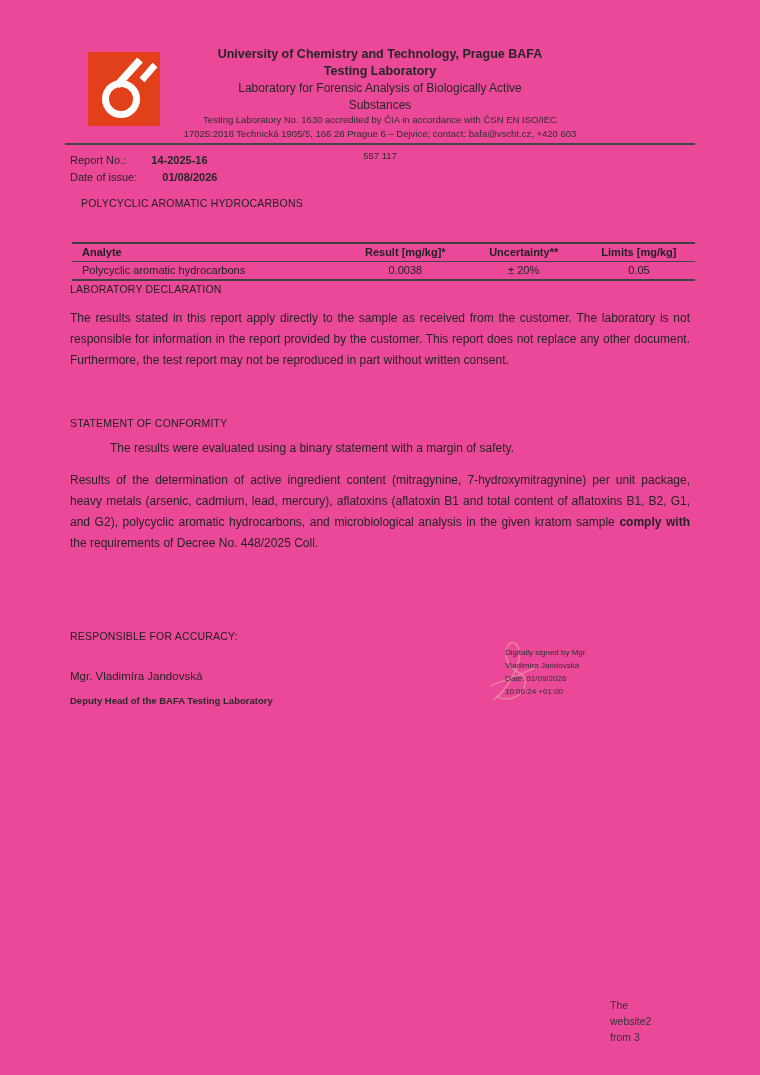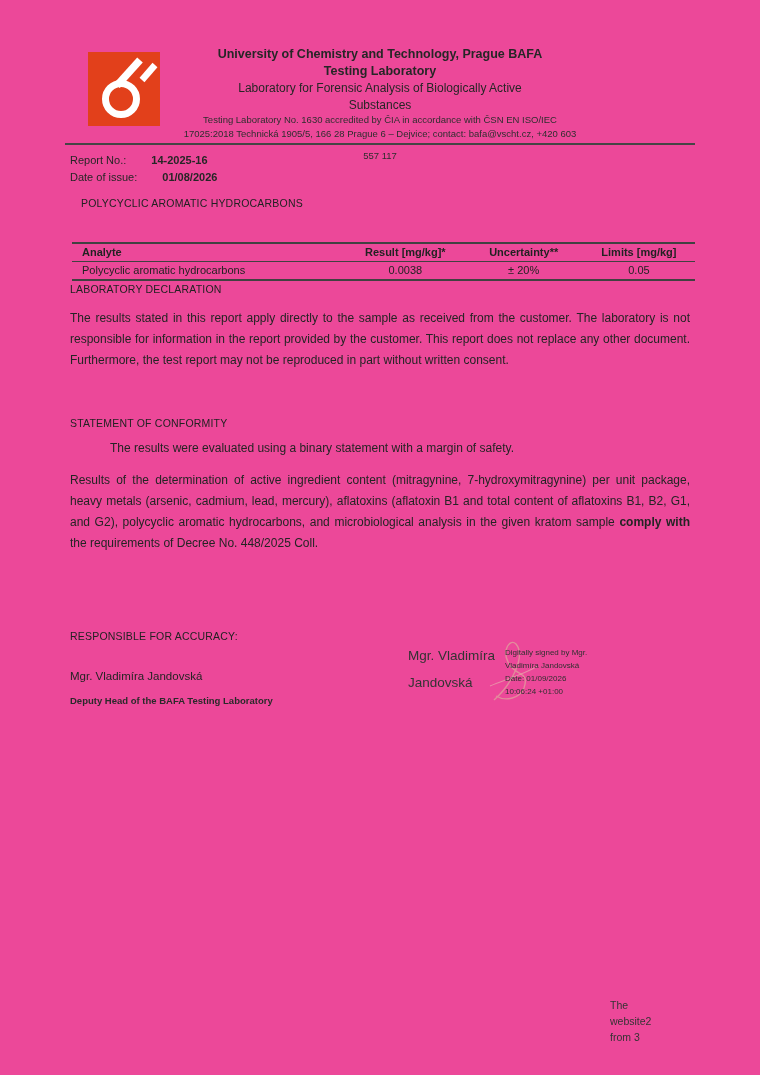--- a/index.html
+++ b/index.html
@@ -102,24 +102,20 @@
 
   <div class="sec-title" style="left:70px; top:630px;">RESPONSIBLE FOR ACCURACY:</div>
   <div class="resp-name">Mgr. Vladimíra Jandovská</div>
   <div class="resp-role">Deputy Head of the BAFA Testing Laboratory</div>
 
   <svg class="dsig-flourish" viewBox="0 0 58 68" aria-hidden="true">
     <path d="M8,64 C26,48 40,20 30,8 C24,2 16,14 22,26 C30,42 44,34 38,52 C34,62 20,66 10,60" fill="none" stroke="#dfa39c" stroke-width="1.4" opacity="0.75"></path>
     <path d="M4,50 C18,44 34,40 52,30" fill="none" stroke="#e7b7b1" stroke-width="1.1" opacity="0.6"></path>
   </svg>
 
-  <div class="dsig-name">
-    <div>Mgr. Vladimíra</div>
-    <div>Jandovská</div>
-  </div>
 
   <div class="dsig-details">
     <div>Digitally signed by Mgr.</div>
     <div>Vladimíra Jandovská</div>
     <div>Date: 01/09/2026</div>
     <div>10:06:24 +01:00</div>
   </div>
 
   <div class="footer">
     <div>The</div>

